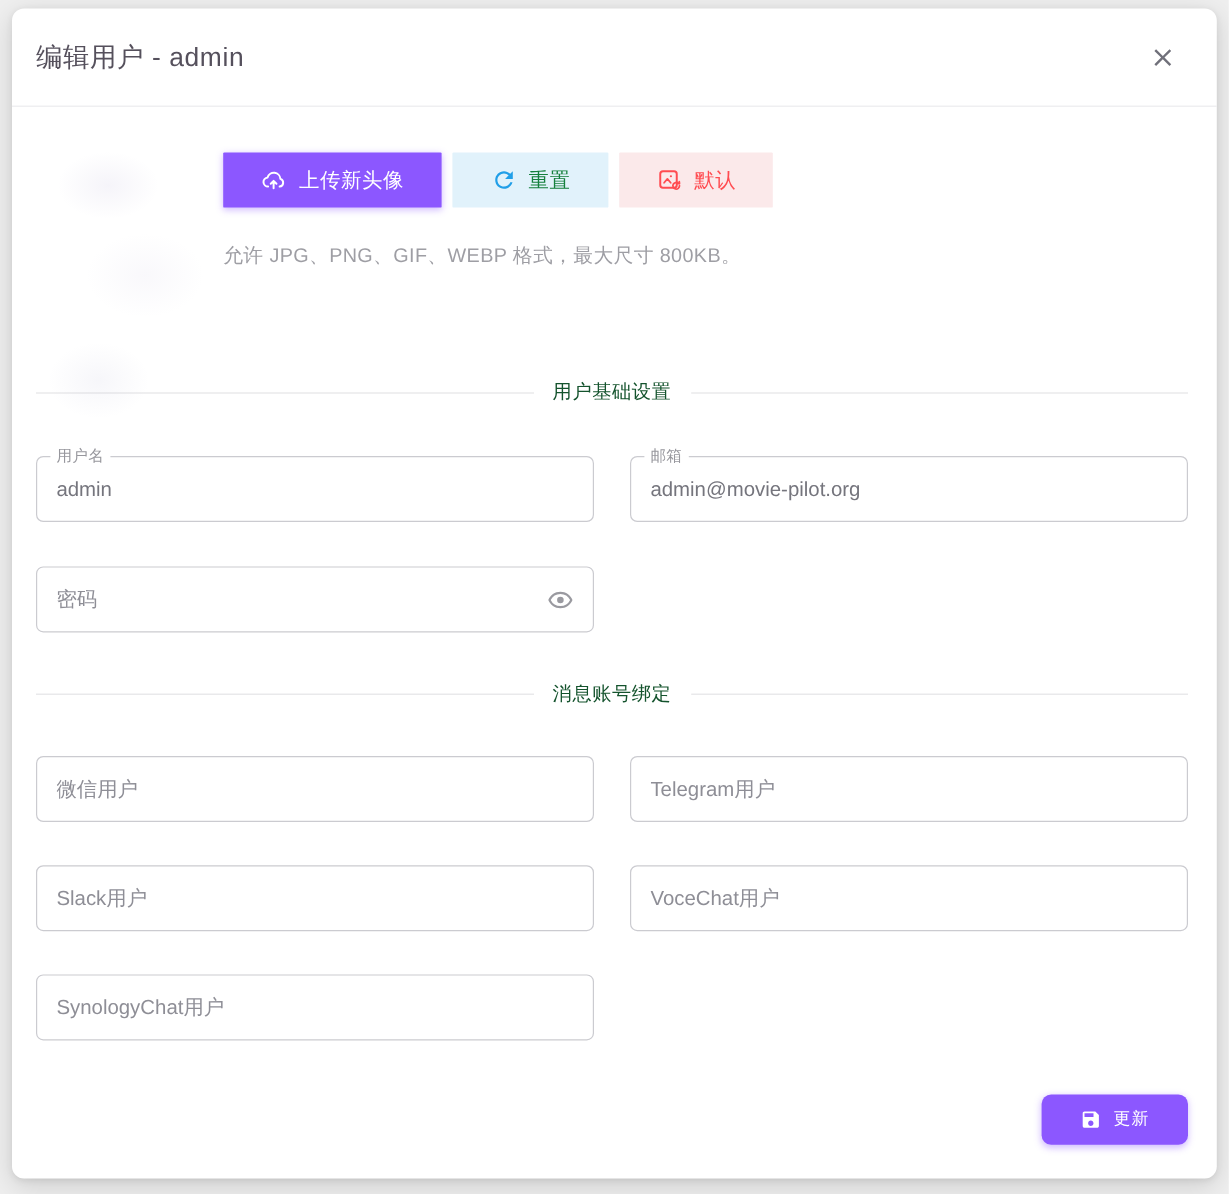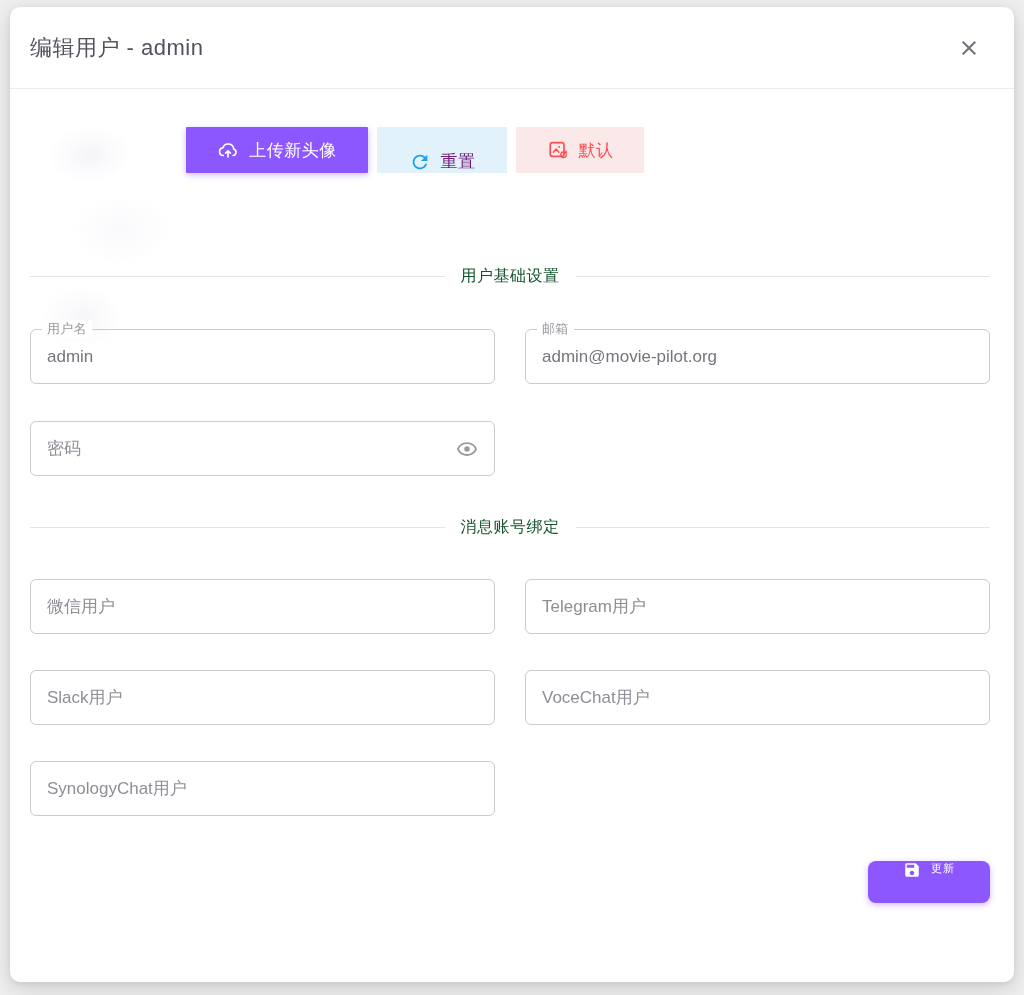--- a/index.html
+++ b/index.html
@@ -43,21 +43,21 @@
   .btn-row { display:flex; gap:9px; }
   .btn {
     height:46px; border:none; border-radius:1px; cursor:pointer;
     display:inline-flex; align-items:center; justify-content:center; gap:10px;
     font-size:17px; font-family:inherit; letter-spacing:0.5px;
   }
   .btn svg { width:22px; height:22px; }
   .btn-upload { min-width:182px; background:#8C57FF; color:#ffffff;
     box-shadow:0 2px 6px rgba(140,87,255,0.4); }
   .btn-upload svg { stroke:#ffffff; }
-  .btn-reset { min-width:130px; background:#E1F2FB; color:#701a75;align-items:flex-end; }
+  .btn-reset { min-width:130px; background:#E1F2FB; color:#15803d; }
   .btn-reset svg { fill:#219FE8; }
   .btn-default { min-width:128px; background:#FBE9EA; color:#FF4C51; }
   .btn-default svg { stroke:#FF4C51; }
   .hint { margin-top:29px; font-size:16.5px; color:#9e9ea4; letter-spacing:0.3px; }
   
   .section-divider {
     display:flex; align-items:center; gap:16px;
     color:#14532d; font-size:16px; letter-spacing:0.5px;
   }
   .section-divider::before, .section-divider::after {
@@ -89,22 +89,22 @@
   .eye-btn {
     position:absolute; right:14px; top:50%; transform:translateY(-50%);
     width:28px; height:28px; border:none; background:transparent; cursor:pointer;
     display:flex; align-items:center; justify-content:center;
   }
   .eye-btn svg { width:22px; height:22px; fill:#9a9aa0; }
   
   .dialog-footer { display:flex; justify-content:flex-end; margin-top:45px; }
   .btn-update {
     min-width:122px; height:42px; border:none; border-radius:8px; cursor:pointer;
-    background:#8C57FF; color:#ffffff; font-size:11px; font-family:inherit;
-    display:inline-flex; align-items:flex-start; justify-content:center; gap:10px;
+    background:#8C57FF; color:#ffffff; font-size:14px; font-family:inherit;
+    display:inline-flex; align-items:center; justify-content:center; gap:10px;
     letter-spacing:1px; box-shadow:0 2px 6px rgba(140,87,255,0.4);
   }
   .btn-update svg { width:18px; height:18px; fill:#ffffff; }
 </style>
 </head>
 <body>
 
 <div class="dialog">
 
   <div class="dialog-header">
@@ -146,20 +146,21 @@
             <svg viewBox="0 0 24 24" fill="none" stroke-width="1.8" stroke-linecap="round" stroke-linejoin="round">
               <rect x="3.5" y="4" width="15" height="15" rx="2.5"></rect>
               <path d="M7 14.5 10 11l3 3.5" stroke-width="1.6"></path>
               <circle cx="13.2" cy="8.6" r="1" fill="currentColor" stroke="none"></circle>
               <path d="M21 17.2a3 3 0 1 1-1-2.2M20.8 13.4l.2 1.8-1.8.2" stroke-width="1.6"></path>
             </svg>
           </span>
           <span>默认</span>
         </button>
       </div>
+      <div class="hint">允许 JPG、PNG、GIF、WEBP 格式，最大尺寸 800KB。</div>
     </div>
 
     <div class="section-divider divider-basic">
       <span>用户基础设置</span>
     </div>
 
     <div class="form-grid grid-basic">
       <div class="field">
         <input type="text" value="admin" style="">
         <span class="float-label">用户名</span>

